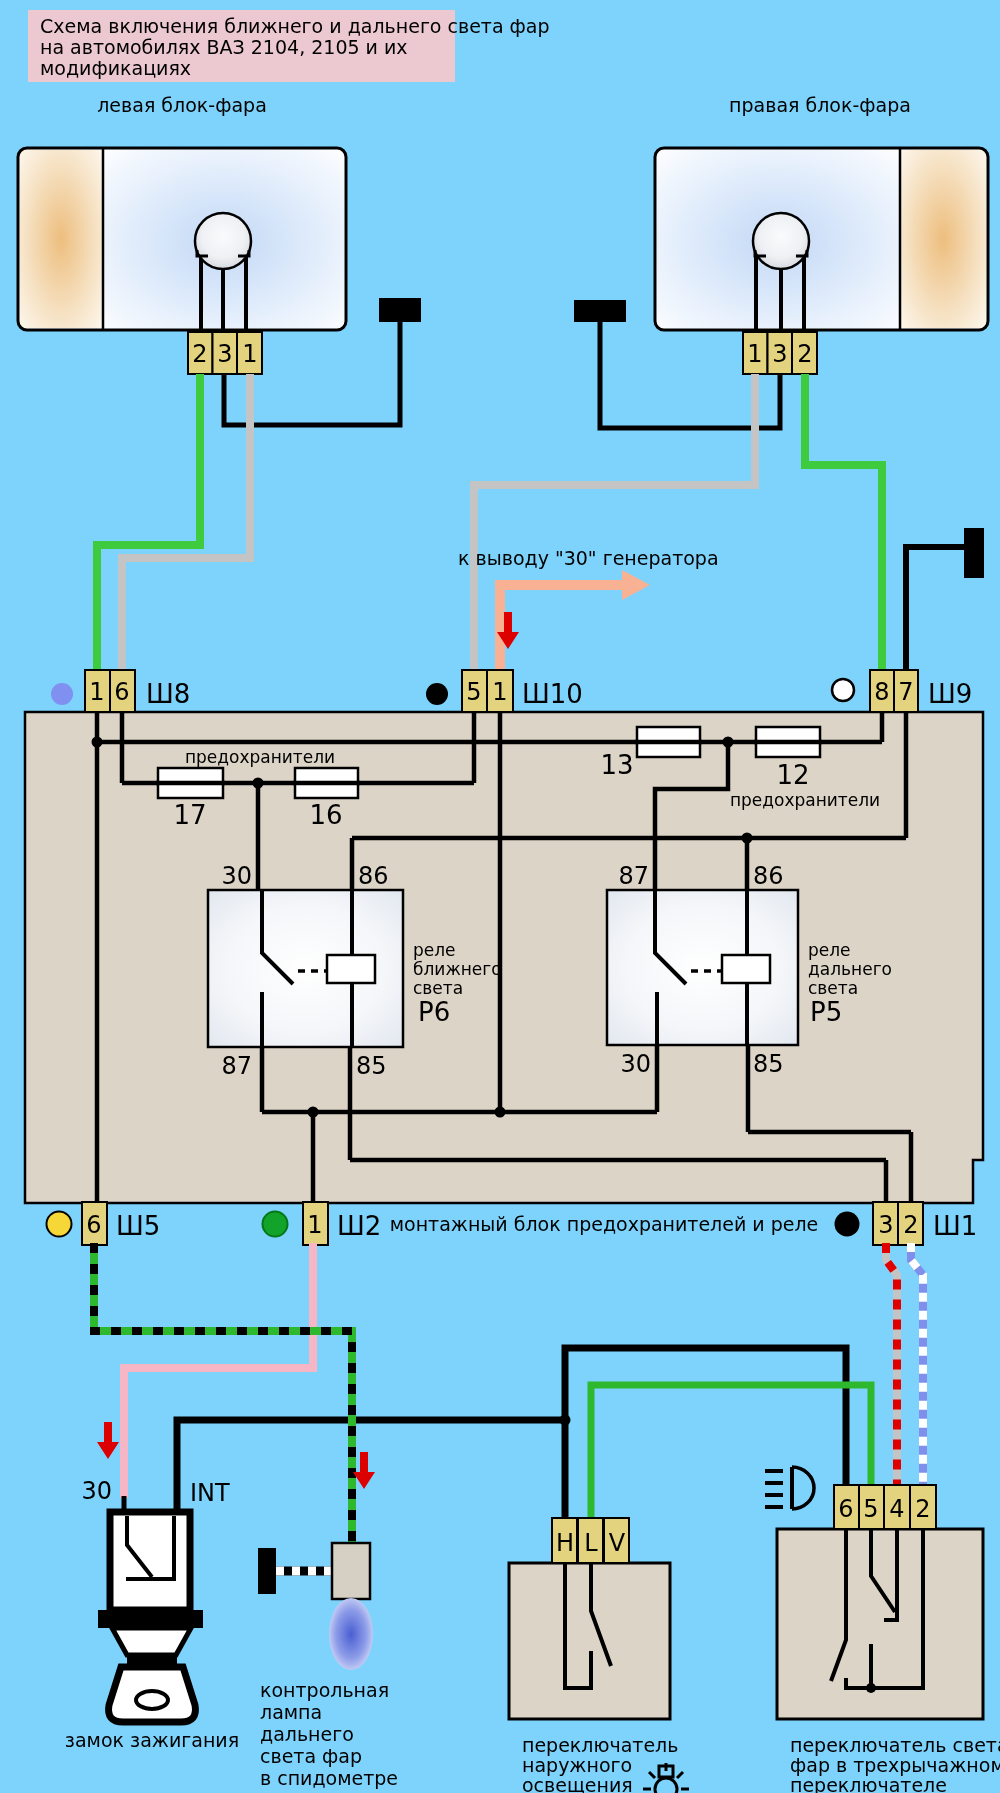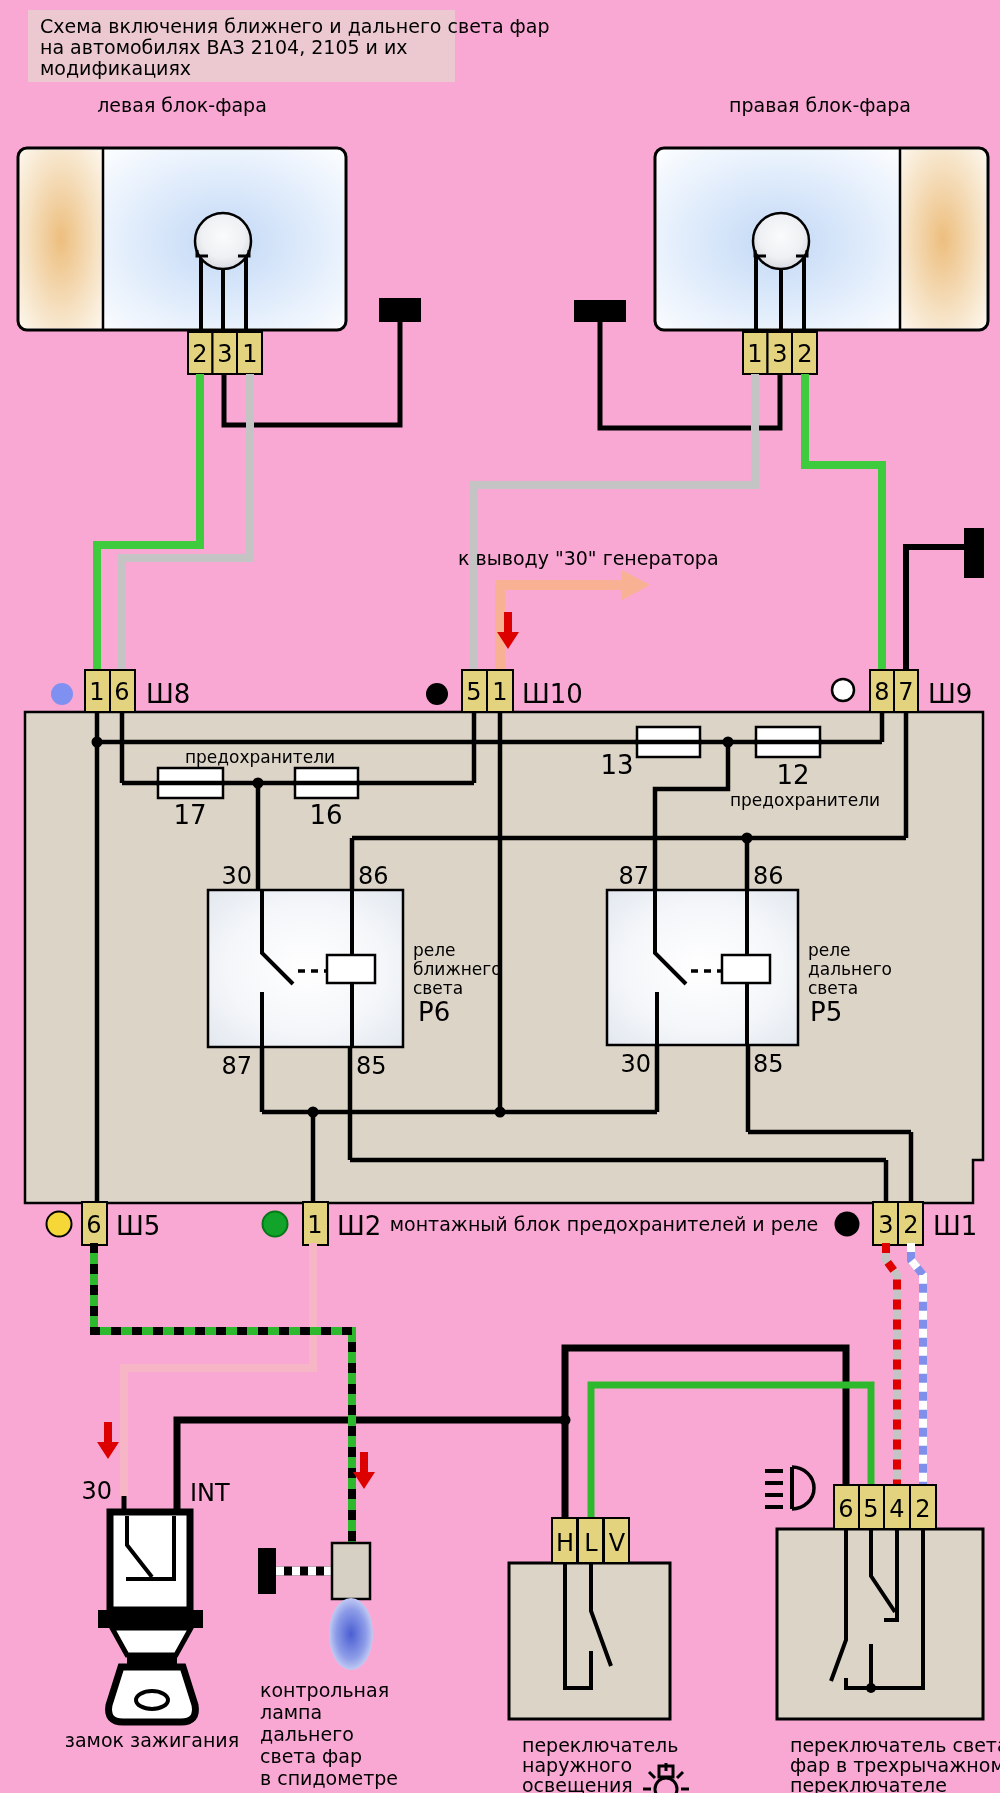--- a/index.html
+++ b/index.html
@@ -1,16 +1,16 @@
 <!DOCTYPE html>
 <html><head>
 <meta charset="utf-8">
 <style>
   html,body{margin:0;padding:0;background:#ffffff;}
-  #stage{position:relative;width:1000px;height:1793px;overflow:hidden;background:#f9a8d4;}
+  #stage{position:relative;width:1000px;height:1793px;overflow:hidden;background:#7dd3fc;}
   svg{font-family:"DejaVu Sans", sans-serif;}
   text{fill:#000;}
   .t19{font-size:19px;}
   .t17{font-size:17px;}
   .t24{font-size:24px;}
   .t26{font-size:26px;}
   .mid{text-anchor:middle;}
   .end{text-anchor:end;}
 </style>
 </head>

